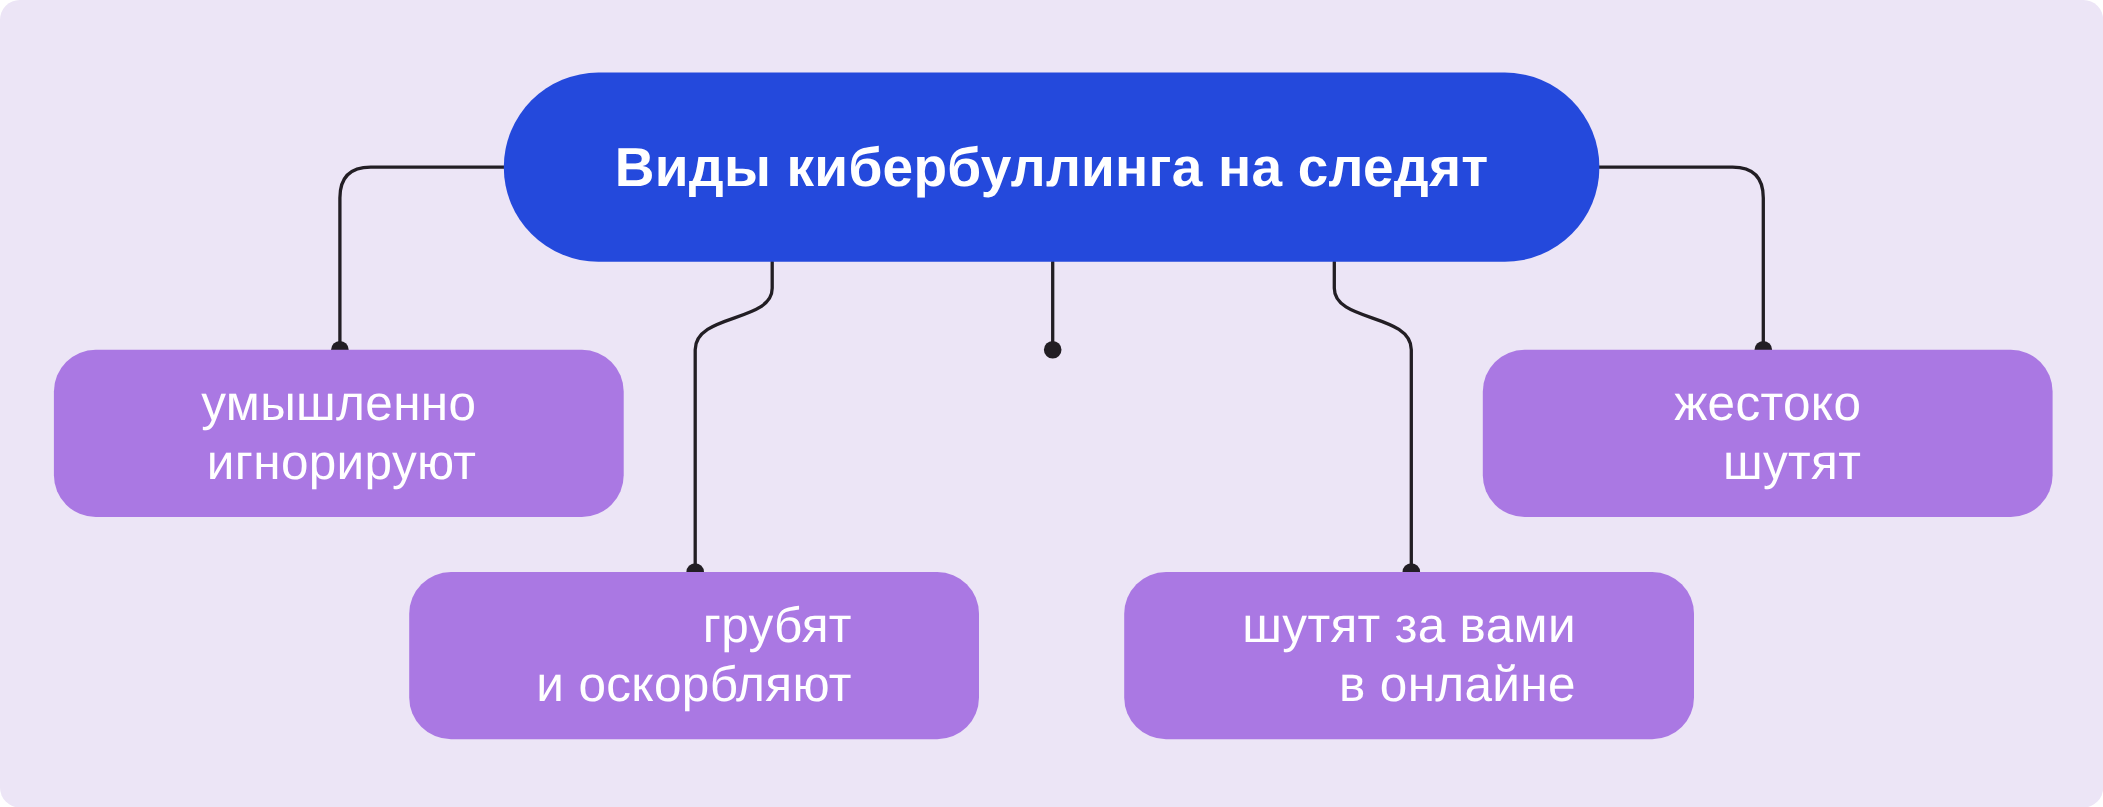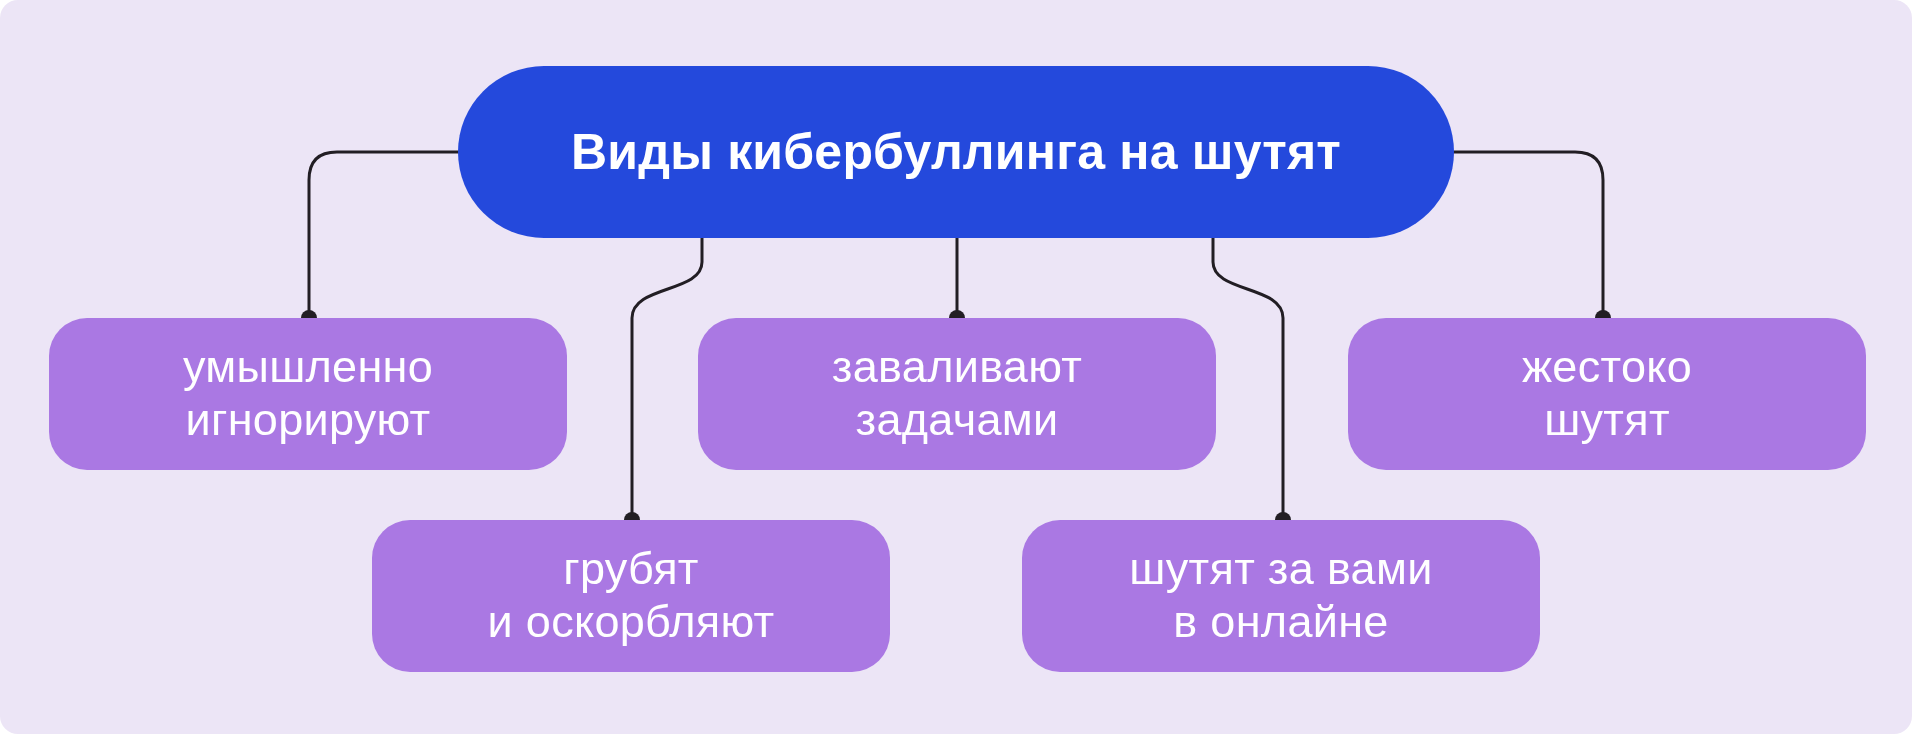--- a/index.html
+++ b/index.html
@@ -66,20 +66,21 @@
     width: 518px;
     height: 152px;
     border-radius: 38px;
     background: var(--child-node);
     font-size: 45px;
     font-weight: 500;
     line-height: 1.17;
     letter-spacing: 0.3px;
     white-space: pre-line;
     z-index: 2;
+    text-align: right;
   }
 
   .leaf-ignore { left: 49px;   top: 318px; }
   .leaf-tasks  { left: 698px;  top: 318px; }
   .leaf-jokes  { left: 1348px; top: 318px; }
   .leaf-rude   { left: 372px;  top: 520px; }
   .leaf-stalk  { left: 1022px; top: 520px; }
 </style>
 </head>
 <body>
@@ -98,32 +99,28 @@
     <circle cx="1603" cy="318" r="8"></circle>
 
     <path d="M 702 238 V 262 C 702 293 632 285 632 318 V 520"></path>
     <circle cx="632" cy="520" r="8"></circle>
 
     <path d="M 1213 238 V 262 C 1213 293 1283 285 1283 318 V 520"></path>
     <circle cx="1283" cy="520" r="8"></circle>
   </svg>
 
   <div class="node root-node">
-    <span>Виды кибербуллинга на шутят</span>
+    <span>Виды кибербуллинга на следят</span>
   </div>
 
   <div class="node leaf-node leaf-ignore">
     <span>умышленно
 игнорируют</span>
   </div>
 
-  <div class="node leaf-node leaf-tasks">
-    <span>заваливают
-задачами</span>
-  </div>
 
   <div class="node leaf-node leaf-rude">
     <span>грубят
 и оскорбляют</span>
   </div>
 
   <div class="node leaf-node leaf-jokes">
     <span>жестоко
 шутят</span>
   </div>

